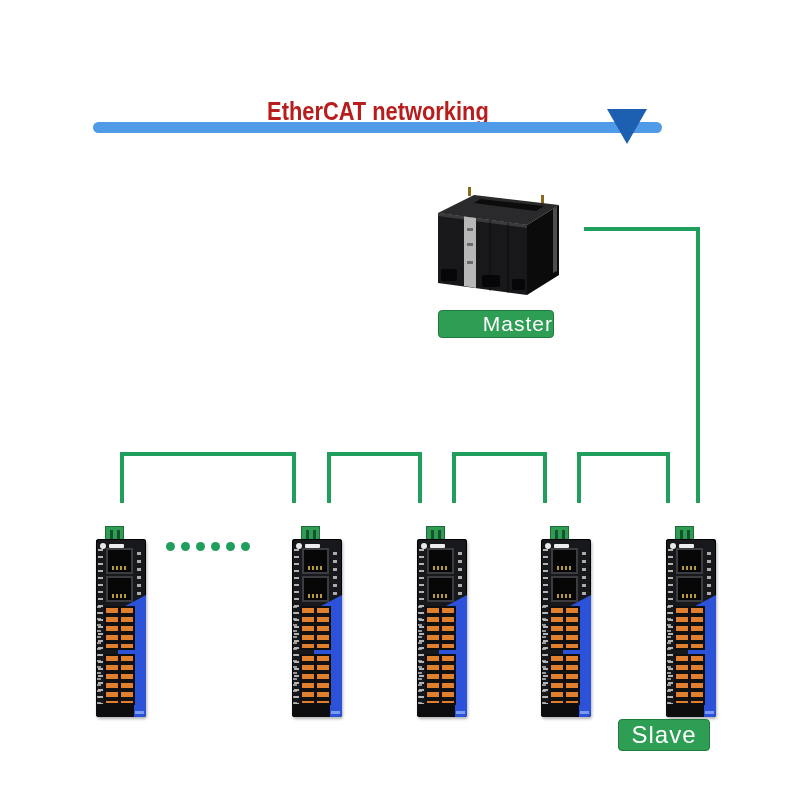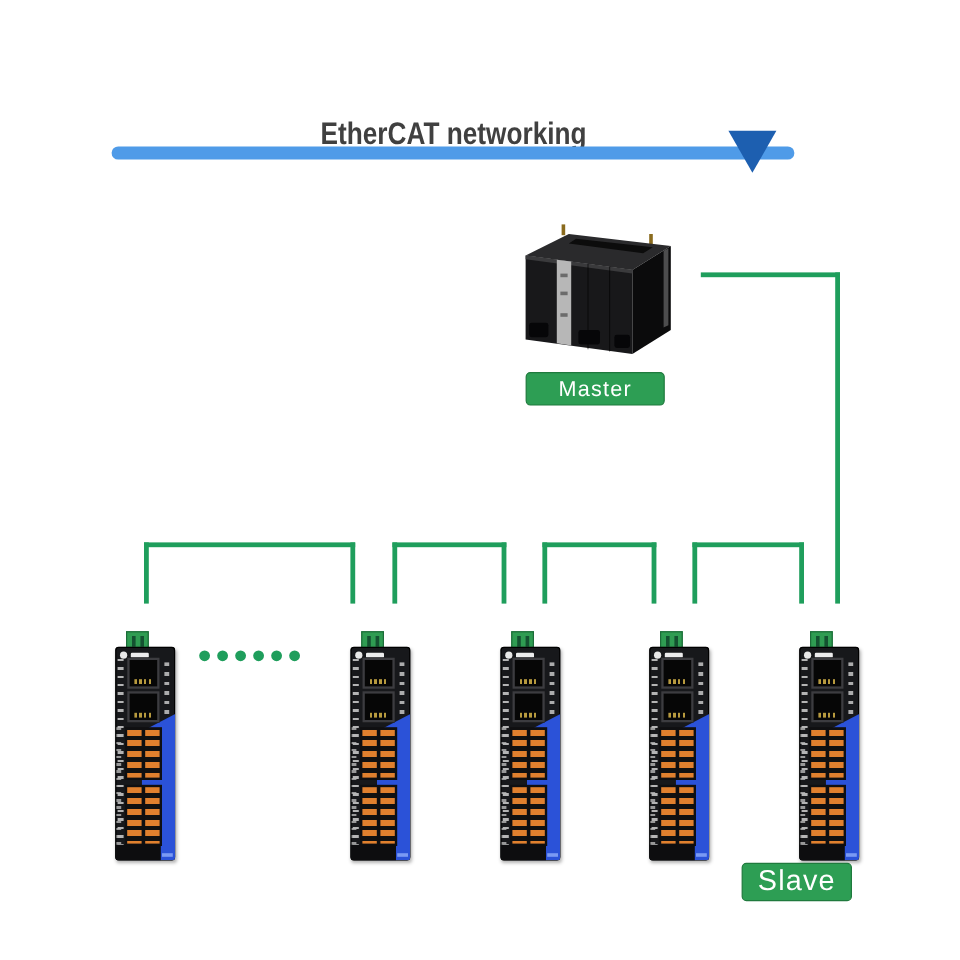--- a/index.html
+++ b/index.html
@@ -11,21 +11,21 @@
     --terminal-orange:#e0802e;
   }
   html,body{margin:0;padding:0;background:#fff;}
   #canvas{
     position:relative;width:800px;height:800px;background:#fff;
     font-family:"Liberation Sans",sans-serif;overflow:hidden;
   }
   
   .title{
     position:absolute;left:93px;top:96px;width:569px;text-align:center;
-    font-weight:bold;font-size:26px;color:#404040;letter-spacing:0;
+    font-weight:bold;font-size:26px;color:#b91c1c;letter-spacing:0;
   }
   .title span{display:inline-block;transform:scaleX(.84);transform-origin:center;}
   .bus-bar{
     position:absolute;left:93px;top:122px;width:569px;height:11px;
     background:var(--bus-bar-blue);border-radius:6px;
   }
   .bus-arrow{
     position:absolute;left:607px;top:109px;width:0;height:0;
     border-left:20px solid transparent;border-right:20px solid transparent;
     border-top:35px solid var(--arrow-blue);
@@ -39,21 +39,21 @@
     position:absolute;left:584px;top:227px;width:116px;height:276px;box-sizing:border-box;
     border-top:4px solid var(--line-green);border-right:4px solid var(--line-green);
   }
   
   .master-img{position:absolute;left:424px;top:183px;}
   .badge{
     position:absolute;background:var(--badge-green);border:1px solid #1f7a3d;
     border-radius:4px;color:#fff;text-align:center;box-sizing:border-box;
     letter-spacing:1px;
   }
-  .badge.master{left:438px;top:310px;width:116px;height:28px;font-size:18px;line-height:26px;}
+  .badge.master{left:438px;top:310px;width:116px;height:28px;font-size:21px;line-height:26px;text-align:right;}
   .badge.slave{left:618px;top:719px;width:92px;height:32px;font-size:24px;line-height:30px;}
   
   .dots{position:absolute;left:166px;top:542px;display:flex;gap:6px;}
   .dots i{width:9px;height:9px;border-radius:50%;background:var(--line-green);display:block;}
   
   .slave{position:absolute;top:526px;width:50px;height:191px;}
   .din{
     position:absolute;left:9px;top:0;width:19px;height:16px;
     background:#2f9c52;border:1px solid #1c6b38;box-sizing:border-box;
   }

